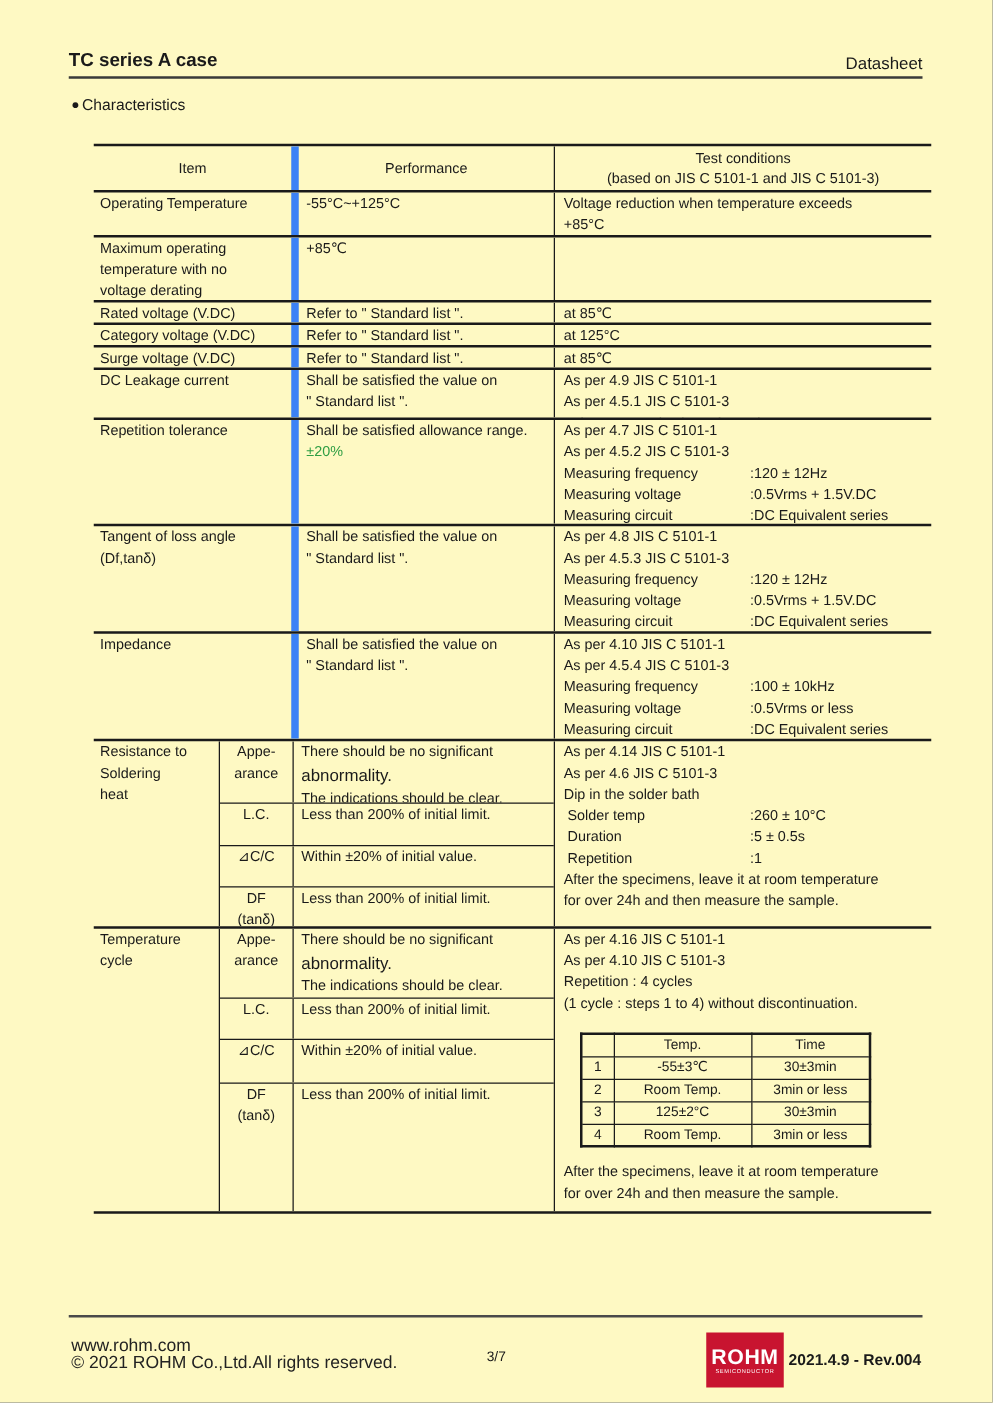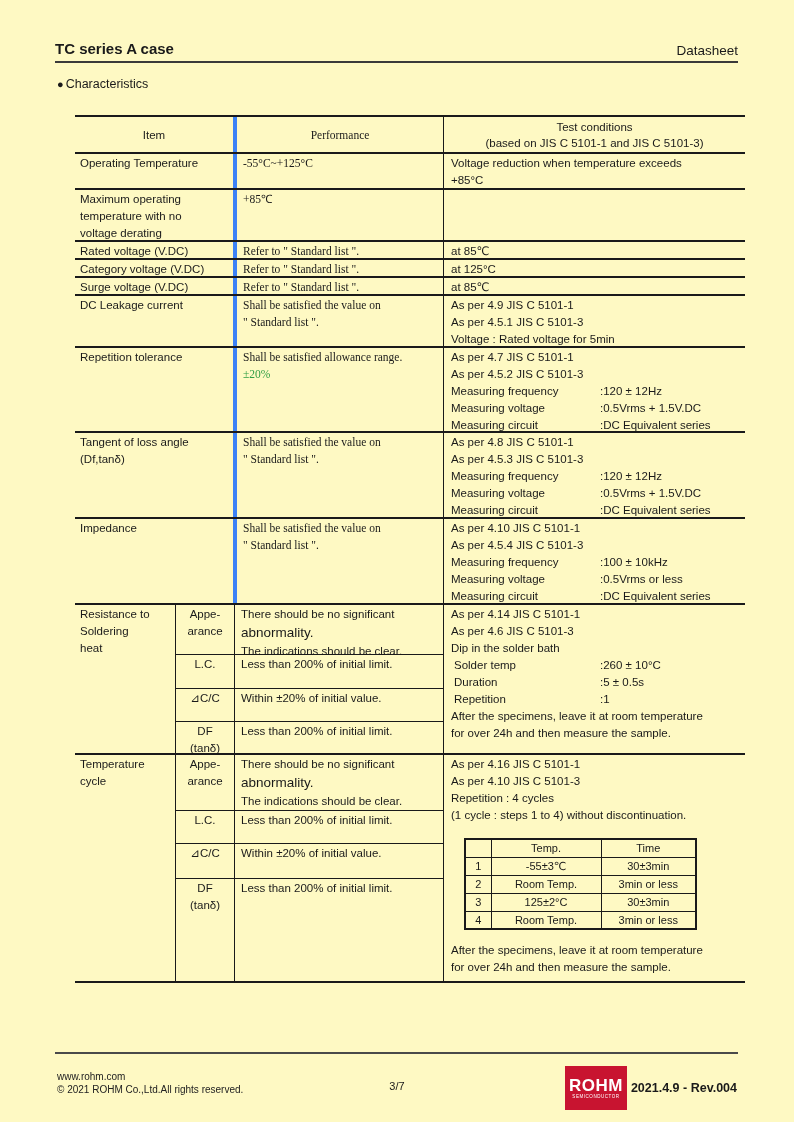--- a/index.html
+++ b/index.html
@@ -24,21 +24,21 @@
   }
   .bullet{ font-size:11px; }
   
   .ctable{
     position:absolute; left:75px; top:115px; width:670px;
     border-top:2px solid #1a1a1a; border-bottom:2px solid #1a1a1a;
   }
   .trow{ display:flex; overflow:hidden; }
   .trow + .trow{ border-top:2px solid #1a1a1a; }
   .ci{ width:158px; padding:1px 4px 0 5px; }
-  .cp{ width:210px; border-left:4px solid #3b82f6; padding:1px 4px 0 6px;font-family:Liberation Serif, serif; }
+  .cp{ width:210px; border-left:6px solid #3b82f6; padding:1px 4px 0 6px; }
   .cc{ width:302px; border-left:1px solid #1a1a1a; padding:1px 4px 0 7px; }
   .th{ display:flex; flex-direction:column; align-items:center; justify-content:center; text-align:center; line-height:16px; padding:0 2px; }
   .green{ color:#2f9e44; }
   .big{ font-size:13.5px; line-height:20px; }
   .lv{ display:flex;gap:14px; }
   .lv-label{ width:135px; flex:none; }
   .lv-ind .lv-label{ padding-left:3px; width:135px; }
   
   .sec-main{ width:100px; padding:1px 4px 0 5px; }
   .sec-mid{ width:268px; border-left:1px solid #1a1a1a; display:flex; flex-direction:column; }
@@ -50,21 +50,21 @@
   .cyc{ border-collapse:collapse; margin:14px 0 0 13px; font-size:11px; }
   .cyc td, .cyc th{
     border:1px solid #1a1a1a; text-align:center; height:18px;
     font-weight:normal; padding:0 2px; line-height:14px;
   }
   .cyc{ border:2px solid #1a1a1a; }
   .cyc .w-num{ width:26px; } .cyc .w-temp{ width:110px; } .cyc .w-time{ width:95px; }
   .after-note{ margin-top:12px; }
   
   .footer-rule{ position:absolute; left:55px; top:1052px; width:683px; border-top:2px solid #4a4a4a; }
-  .footer-left{ position:absolute; left:57px; top:1070px; font-size:10px; line-height:13px; color:#222; }
+  .footer-left{ position:absolute; left:57px; top:1070px; font-size:14px; line-height:13px; color:#222; }
   .page-num{ position:absolute; left:0; width:794px; top:1078px; text-align:center; font-size:11px; }
   .rohm-logo{
     position:absolute; left:565px; top:1066px; width:62px; height:44px;
     background:#c81430; color:#fff; display:flex; flex-direction:column;
     align-items:center; justify-content:center; line-height:1;
   }
   .logo-name{ font-weight:bold; font-size:17px; letter-spacing:0.5px; }
   .logo-sub{ font-size:4.5px; letter-spacing:0.55px; margin-top:1px; }
   .revision{ position:absolute; right:57px; top:1080px; font-weight:bold; font-size:12.5px; }
 </style>
@@ -124,21 +124,21 @@
       <div class="cp">Refer to " Standard list ".</div>
       <div class="cc">at 125°C</div>
     </div>
 
     <div class="trow" style="height:18px">
       <div class="ci">Surge voltage (V.DC)</div>
       <div class="cp">Refer to " Standard list ".</div>
       <div class="cc">at 85℃</div>
     </div>
 
-    <div class="trow" style="height:52px">
+    <div class="trow" style="height:40px">
       <div class="ci">DC Leakage current</div>
       <div class="cp">
         <div>Shall be satisfied the value on</div>
         <div>" Standard list ".</div>
       </div>
       <div class="cc">
         <div>As per 4.9 JIS C 5101-1</div>
         <div>As per 4.5.1 JIS C 5101-3</div>
         <div>Voltage : Rated voltage for 5min</div>
       </div>

